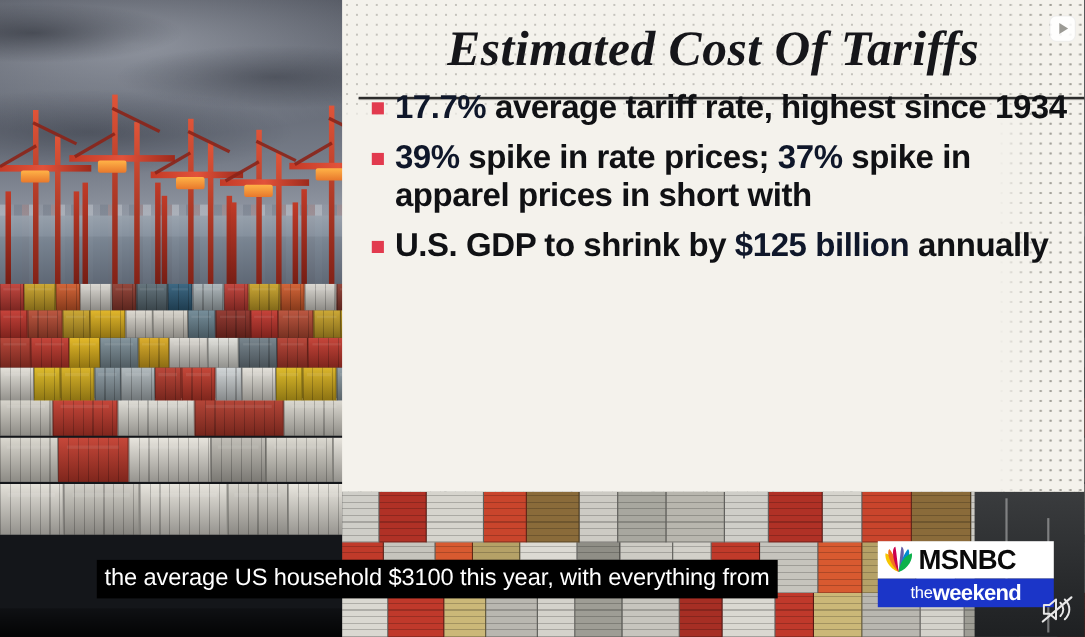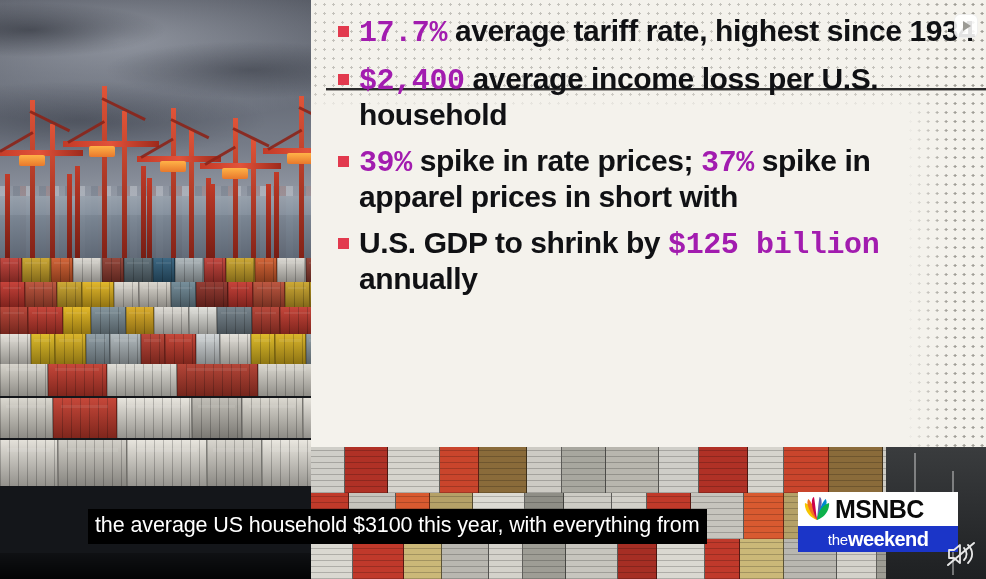--- a/index.html
+++ b/index.html
@@ -169,21 +169,21 @@
     margin-top:12px; margin-right:10px;
   }
   .btext{
     font-family:"Liberation Sans", sans-serif;
     font-weight:700;
     font-size:30px;
     line-height:1.15;
     color:#101114;
     letter-spacing:-.4px;
   }
-  .hl{ color:#a21caf;font-family:Liberation Mono, monospace; }
+  .hl{ color:#0f172a; }
 
   #source{
     position:absolute;
     left:38px; top:420px;
     font-family:"Liberation Sans", sans-serif;
     font-weight:700;
     font-size:12.5px;
     letter-spacing:.3px;
     color:#1b1c1f;
   }
@@ -1131,33 +1131,30 @@
       <div class="lane" style="left:28px; top:62px;"></div>
       <div class="lane" style="left:66px; top:24px;"></div>
       <div class="lane" style="left:66px; top:88px;"></div>
     </div>
   </div>
 
   <div id="panel">
     <div class="dots"></div>
     <div class="dots2"></div>
 
+    <div id="panel-title">Estimated Cost Of Tariffs</div>
     <div id="title-rule"></div>
 
     <div id="bullets">
 
       <div class="bullet">
         <span class="sq"></span>
         <span class="btext"><span class="hl">17.7%</span><span> average tariff rate, highest since 1934</span></span>
       </div>
 
-      <div class="bullet">
-        <span class="sq"></span>
-        <span class="btext"><span class="hl">$2,400</span><span> average income loss per U.S. household</span></span>
-      </div>
 
       <div class="bullet">
         <span class="sq"></span>
         <span class="btext"><span class="hl">39%</span><span> spike in rate prices; </span><span class="hl">37%</span><span> spike in apparel prices in short with</span></span>
       </div>
 
       <div class="bullet">
         <span class="sq"></span>
         <span class="btext"><span>U.S. GDP to shrink by </span><span class="hl">$125 billion</span><span> annually</span></span>
       </div>

